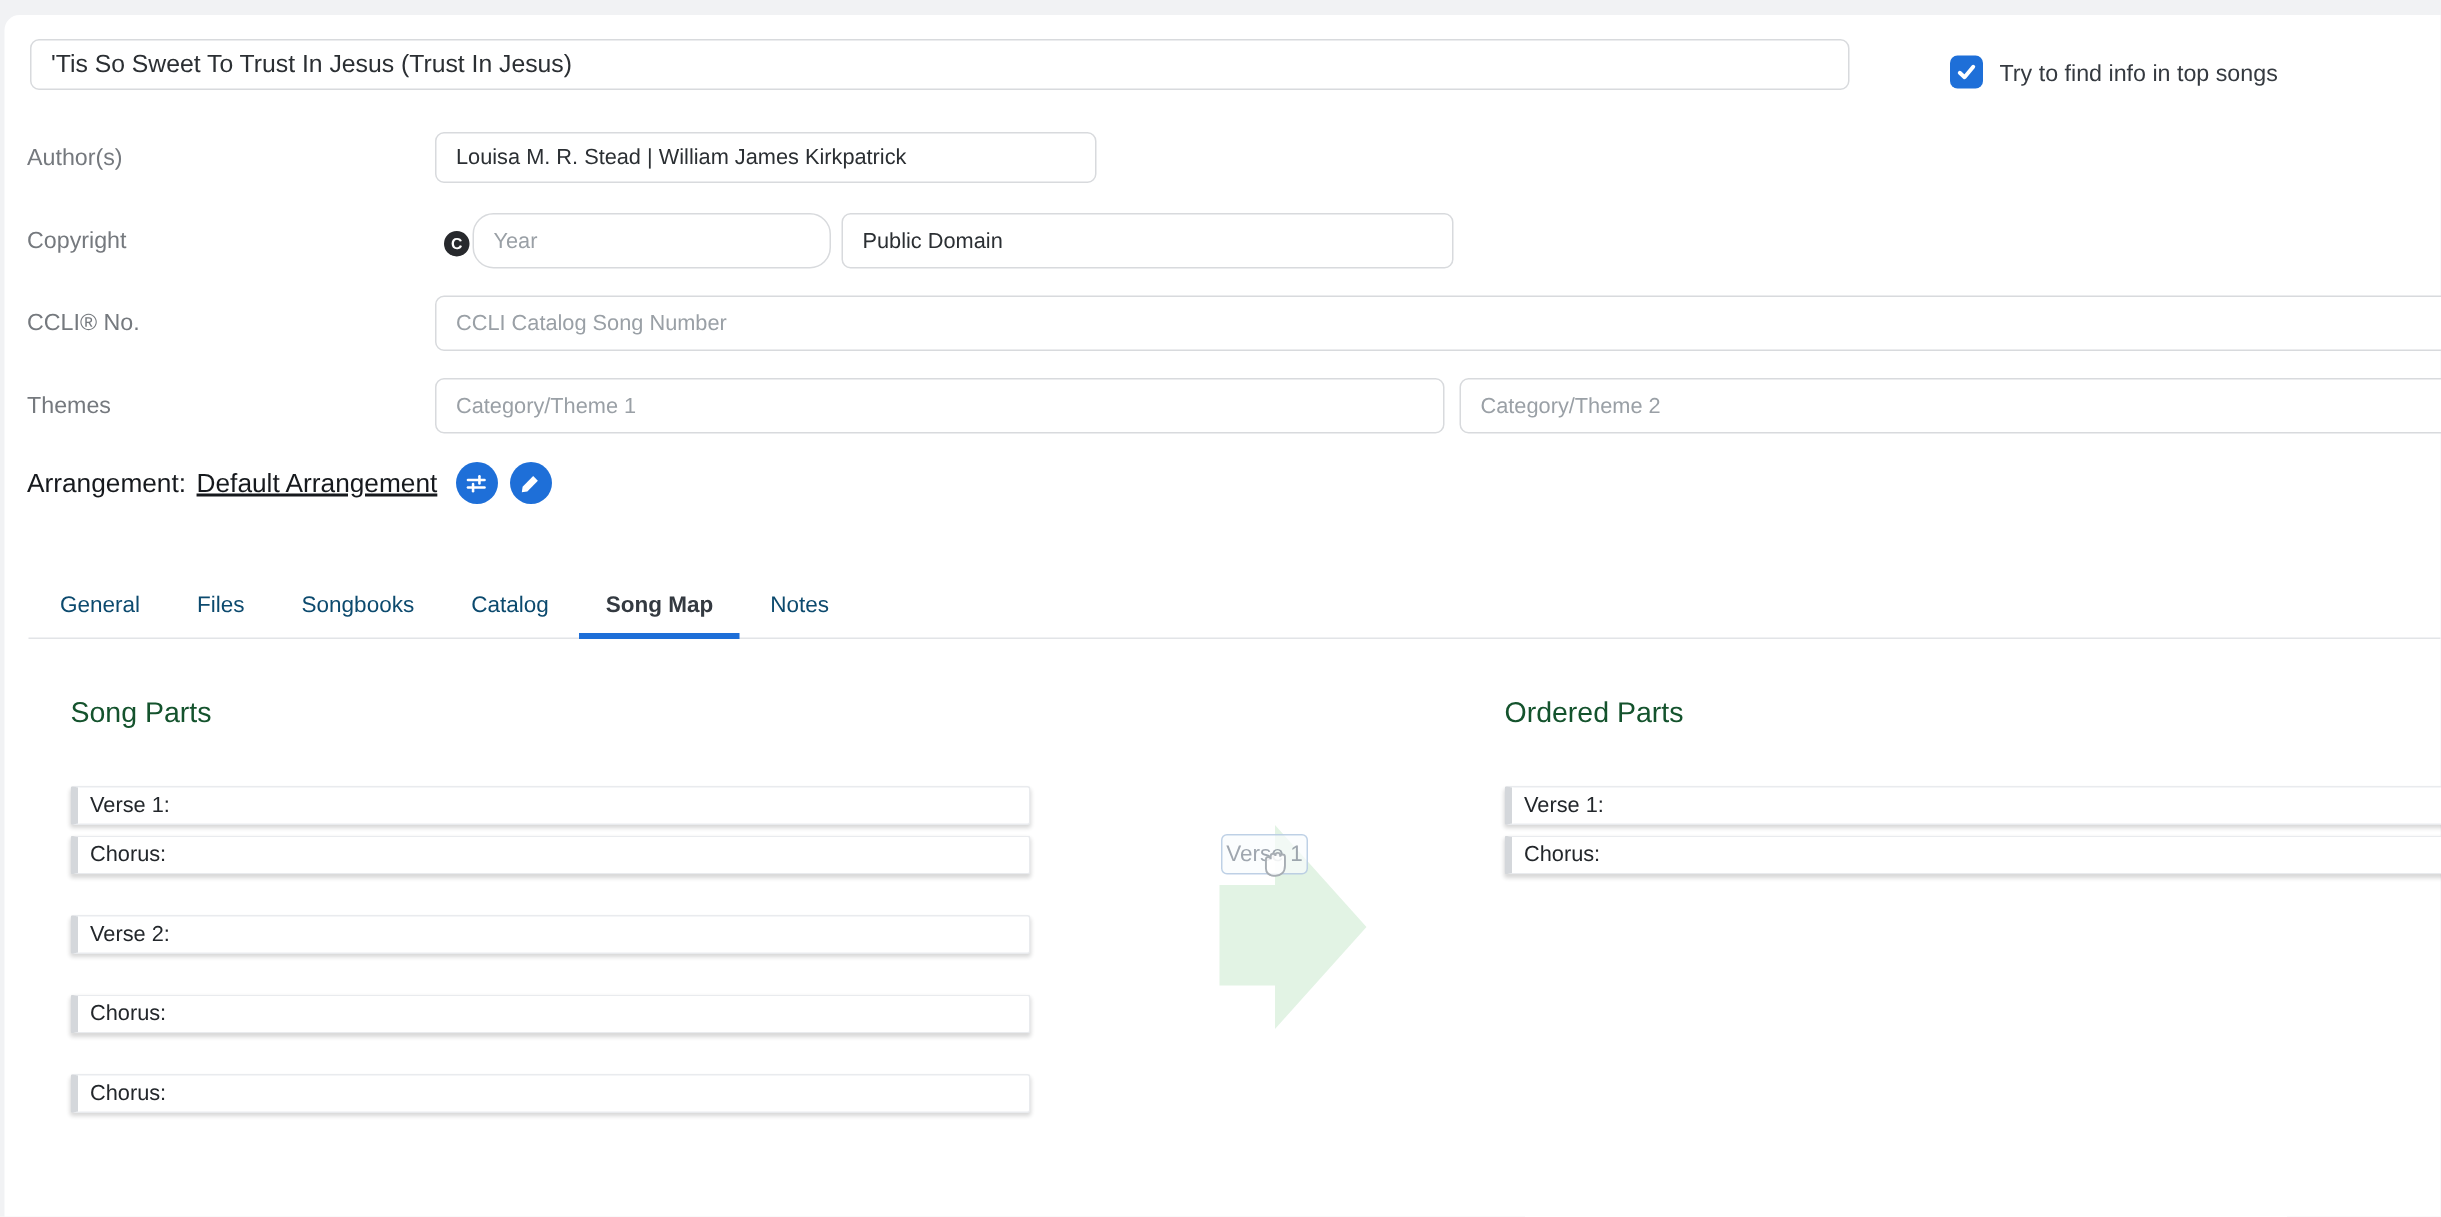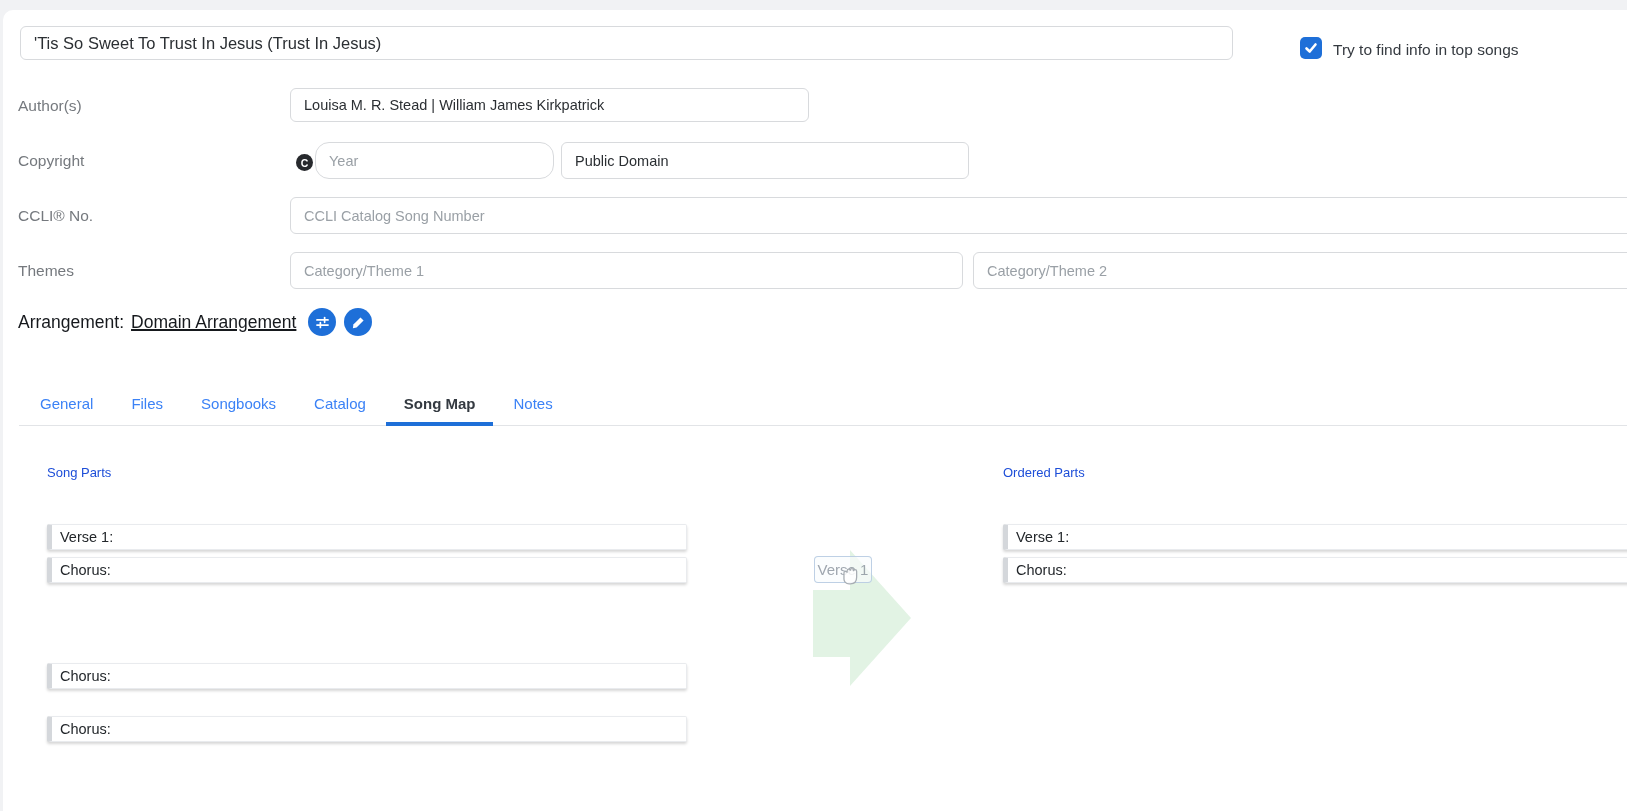--- a/index.html
+++ b/index.html
@@ -7,21 +7,21 @@
     font-family:"Liberation Sans", sans-serif; background:#f1f2f4; }
   .panel { position:absolute; left:3px; top:10px; right:0; bottom:0;
     background:#ffffff; border-top-left-radius:10px; }
 
   
   .inp { position:absolute; border:1px solid #d8dadd; border-radius:6px;
     background:#fff; color:#2b2f33; font-family:"Liberation Sans",sans-serif;
     font-size:14.5px; padding:0 13px; outline:none; }
   .inp::placeholder { color:#9aa0a6; }
   .title-input { left:17px; top:16px; width:1213px; height:34px; font-size:16.5px; }
-  .author-input { left:287px; top:78px; width:519px; height:34px; }
+  .author-input { left:287px; top:78px; width:441px; height:34px; }
   .year-input { left:312px; top:132px; width:239px; height:37px;border-radius:14px; }
   .holder-input { left:558px; top:132px; width:408px; height:37px; }
   .ccli-input { left:287px; top:187px; width:1400px; height:37px; }
   .theme1-input { left:287px; top:242px; width:673px; height:37px; }
   .theme2-input { left:970px; top:242px; width:700px; height:37px; }
 
   .field-label { position:absolute; left:15px; color:#75797e; font-size:15.5px; }
   .lbl-authors { top:87px; } .lbl-copyright { top:142px; }
   .lbl-ccli { top:197px; } .lbl-themes { top:252px; }
 
@@ -39,28 +39,28 @@
   .arr-row { position:absolute; left:15px; top:298px; display:flex; align-items:center;
     font-size:17.5px; font-weight:normal; color:#16191d; }
   .arr-name { text-decoration:underline; text-decoration-thickness:2px; margin-left:7px; }
   .circle-btn { width:28px; height:28px; border-radius:50%; background:#1e6fd8; border:none;
     display:flex; align-items:center; justify-content:center; margin-left:8px; cursor:pointer; }
   .circle-btn:first-of-type { margin-left:12px; }
 
   
   .tabs { position:absolute; left:16px; top:370px; right:0; height:46px;
     display:flex; align-items:flex-end; border-bottom:1px solid #e2e4e7; padding-left:3px; }
-  .tab { padding:0 18px 13px 18px; margin-right:2px; font-size:15px; color:#3b82f6;
+  .tab { padding:0 18px 13px 18px; margin-right:2px; font-size:15px; color:#0c4a6e;
     position:relative; cursor:pointer; white-space:nowrap; }
   .tab.active { color:#343a41; font-weight:bold; }
   .tab.active::after { content:""; position:absolute; left:0; right:0; bottom:-1px;
     height:4px; background:#1e6fd8; }
 
   
-  .col-heading { position:absolute; font-size:13px; color:#1d4ed8; }
+  .col-heading { position:absolute; font-size:19px; color:#14532d; }
   .h-song-parts { left:44px; top:455px; }
   .h-ordered { left:1000px; top:455px; }
 
   .part-card { position:absolute; height:26px; background:#fff;
     border:1px solid #e9ebee; border-left:5px solid #d4d7db; border-radius:2px;
     box-shadow:0 2px 3px rgba(0,0,0,0.16);
     font-size:14.5px; color:#23272b; display:flex; align-items:center;
     padding-left:8px; cursor:grab; }
   .left-card { left:44px; width:640px; }
   .right-card { left:1000px; width:643px; }
@@ -100,21 +100,21 @@
 
   <div class="field-label lbl-ccli">CCLI® No.</div>
   <input class="inp ccli-input" placeholder="CCLI Catalog Song Number" style="">
 
   <div class="field-label lbl-themes">Themes</div>
   <input class="inp theme1-input" placeholder="Category/Theme 1" style="">
   <input class="inp theme2-input" placeholder="Category/Theme 2" style="">
 
   <div class="arr-row">
     <span>Arrangement:</span>
-    <span class="arr-name">Domain Arrangement</span>
+    <span class="arr-name">Default Arrangement</span>
     <button class="circle-btn">
       <svg width="17" height="17" viewBox="0 0 20 20">
         <g stroke="#ffffff" stroke-width="2" stroke-linecap="round">
           <line x1="3.5" y1="7" x2="16.5" y2="7"></line>
           <line x1="12.5" y1="4.2" x2="12.5" y2="9.8"></line>
           <line x1="3.5" y1="13" x2="16.5" y2="13"></line>
           <line x1="7.5" y1="10.2" x2="7.5" y2="15.8"></line>
         </g>
       </svg>
     </button>
@@ -132,20 +132,21 @@
     <div class="tab">Catalog</div>
     <div class="tab active">Song Map</div>
     <div class="tab">Notes</div>
   </div>
 
   <div class="col-heading h-song-parts">Song Parts</div>
   <div class="col-heading h-ordered">Ordered Parts</div>
 
   <div class="part-card left-card row1">Verse 1:</div>
   <div class="part-card left-card row2">Chorus:</div>
+  <div class="part-card left-card row3">Verse 2:</div>
   <div class="part-card left-card row4">Chorus:</div>
   <div class="part-card left-card row5">Chorus:</div>
 
   <div class="part-card right-card row1">Verse 1:</div>
   <div class="part-card right-card row2">Chorus:</div>
 
   <svg class="arrow-svg" width="112" height="150" viewBox="0 0 112 150">
     <polygon points="10,50 47,50 47,10 108,78 47,146 47,117 10,117" fill="#7cc786" fill-opacity="0.22"></polygon>
   </svg>
   <div class="drag-chip">Verse 1</div>

